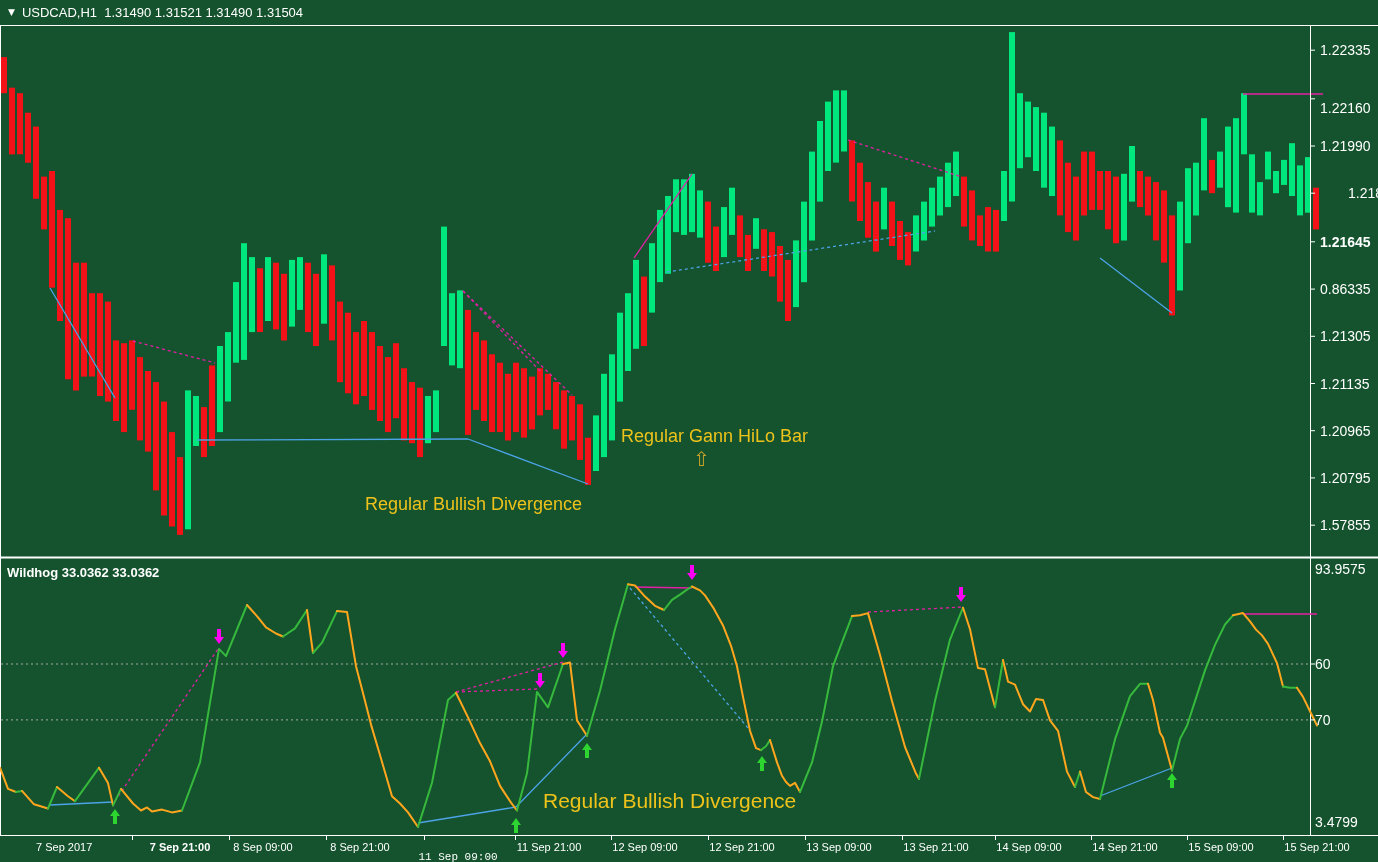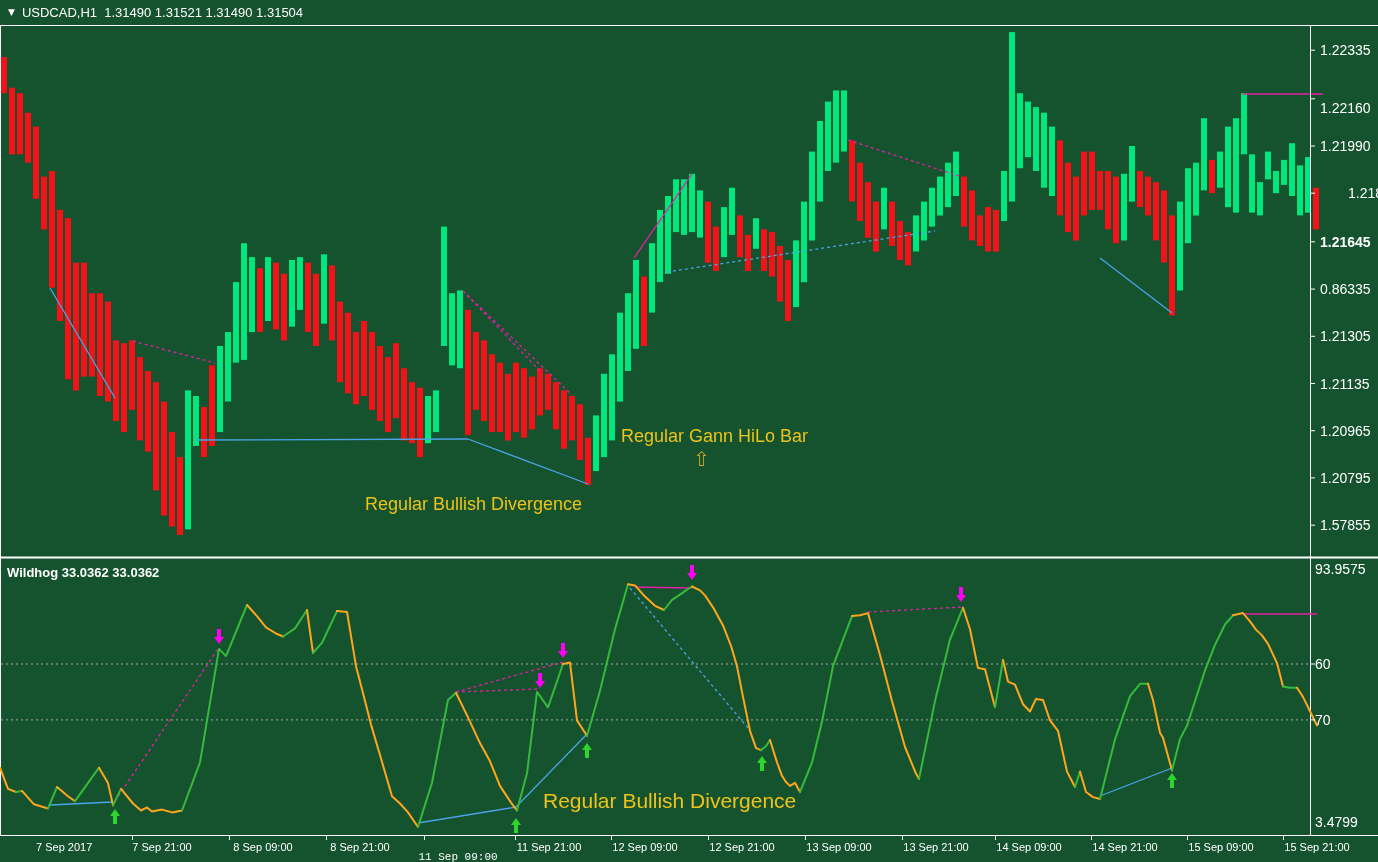--- a/index.html
+++ b/index.html
@@ -314,21 +314,21 @@
       <div class="axlabel" style="left: 1320px; top: 329px;">1.21305</div>
       <div class="axlabel" style="left: 1320px; top: 377px;">1.21135</div>
       <div class="axlabel" style="left: 1320px; top: 424px;">1.20965</div>
       <div class="axlabel" style="left: 1320px; top: 471px;">1.20795</div>
       <div class="axlabel" style="left: 1320px; top: 518px;">1.57855</div>
       <div class="axlabel" style="left: 1315px; top: 562px;">93.9575</div>
       <div class="axlabel" style="left: 1315px; top: 657px;">60</div>
       <div class="axlabel" style="left: 1315px; top: 713px;">70</div>
       <div class="axlabel" style="left: 1315px; top: 815px;">3.4799</div>
       <div class="tlabel" style="left: 2px; top: 840px; text-align: left; width: auto;">7 Sep 2017</div>
-      <div class="tlabel" style="left: 73px; top: 840px;">7 Sep 21:00</div>
+      <div class="tlabel" style="left: 91px; top: 840px; font-weight: bold;">7 Sep 21:00</div>
       <div class="tlabel" style="left: 174px; top: 840px;">8 Sep 09:00</div>
       <div class="tlabel" style="left: 271px; top: 840px;">8 Sep 21:00</div>
       <div class="tlabel" style="left: 369px; top: 850px; font-family: Liberation Mono, monospace;">11 Sep 09:00</div>
       <div class="tlabel" style="left: 460px; top: 840px;">11 Sep 21:00</div>
       <div class="tlabel" style="left: 556px; top: 840px;">12 Sep 09:00</div>
       <div class="tlabel" style="left: 653px; top: 840px;">12 Sep 21:00</div>
       <div class="tlabel" style="left: 750px; top: 840px;">13 Sep 09:00</div>
       <div class="tlabel" style="left: 847px; top: 840px;">13 Sep 21:00</div>
       <div class="tlabel" style="left: 940px; top: 840px;">14 Sep 09:00</div>
       <div class="tlabel" style="left: 1036px; top: 840px;">14 Sep 21:00</div>

